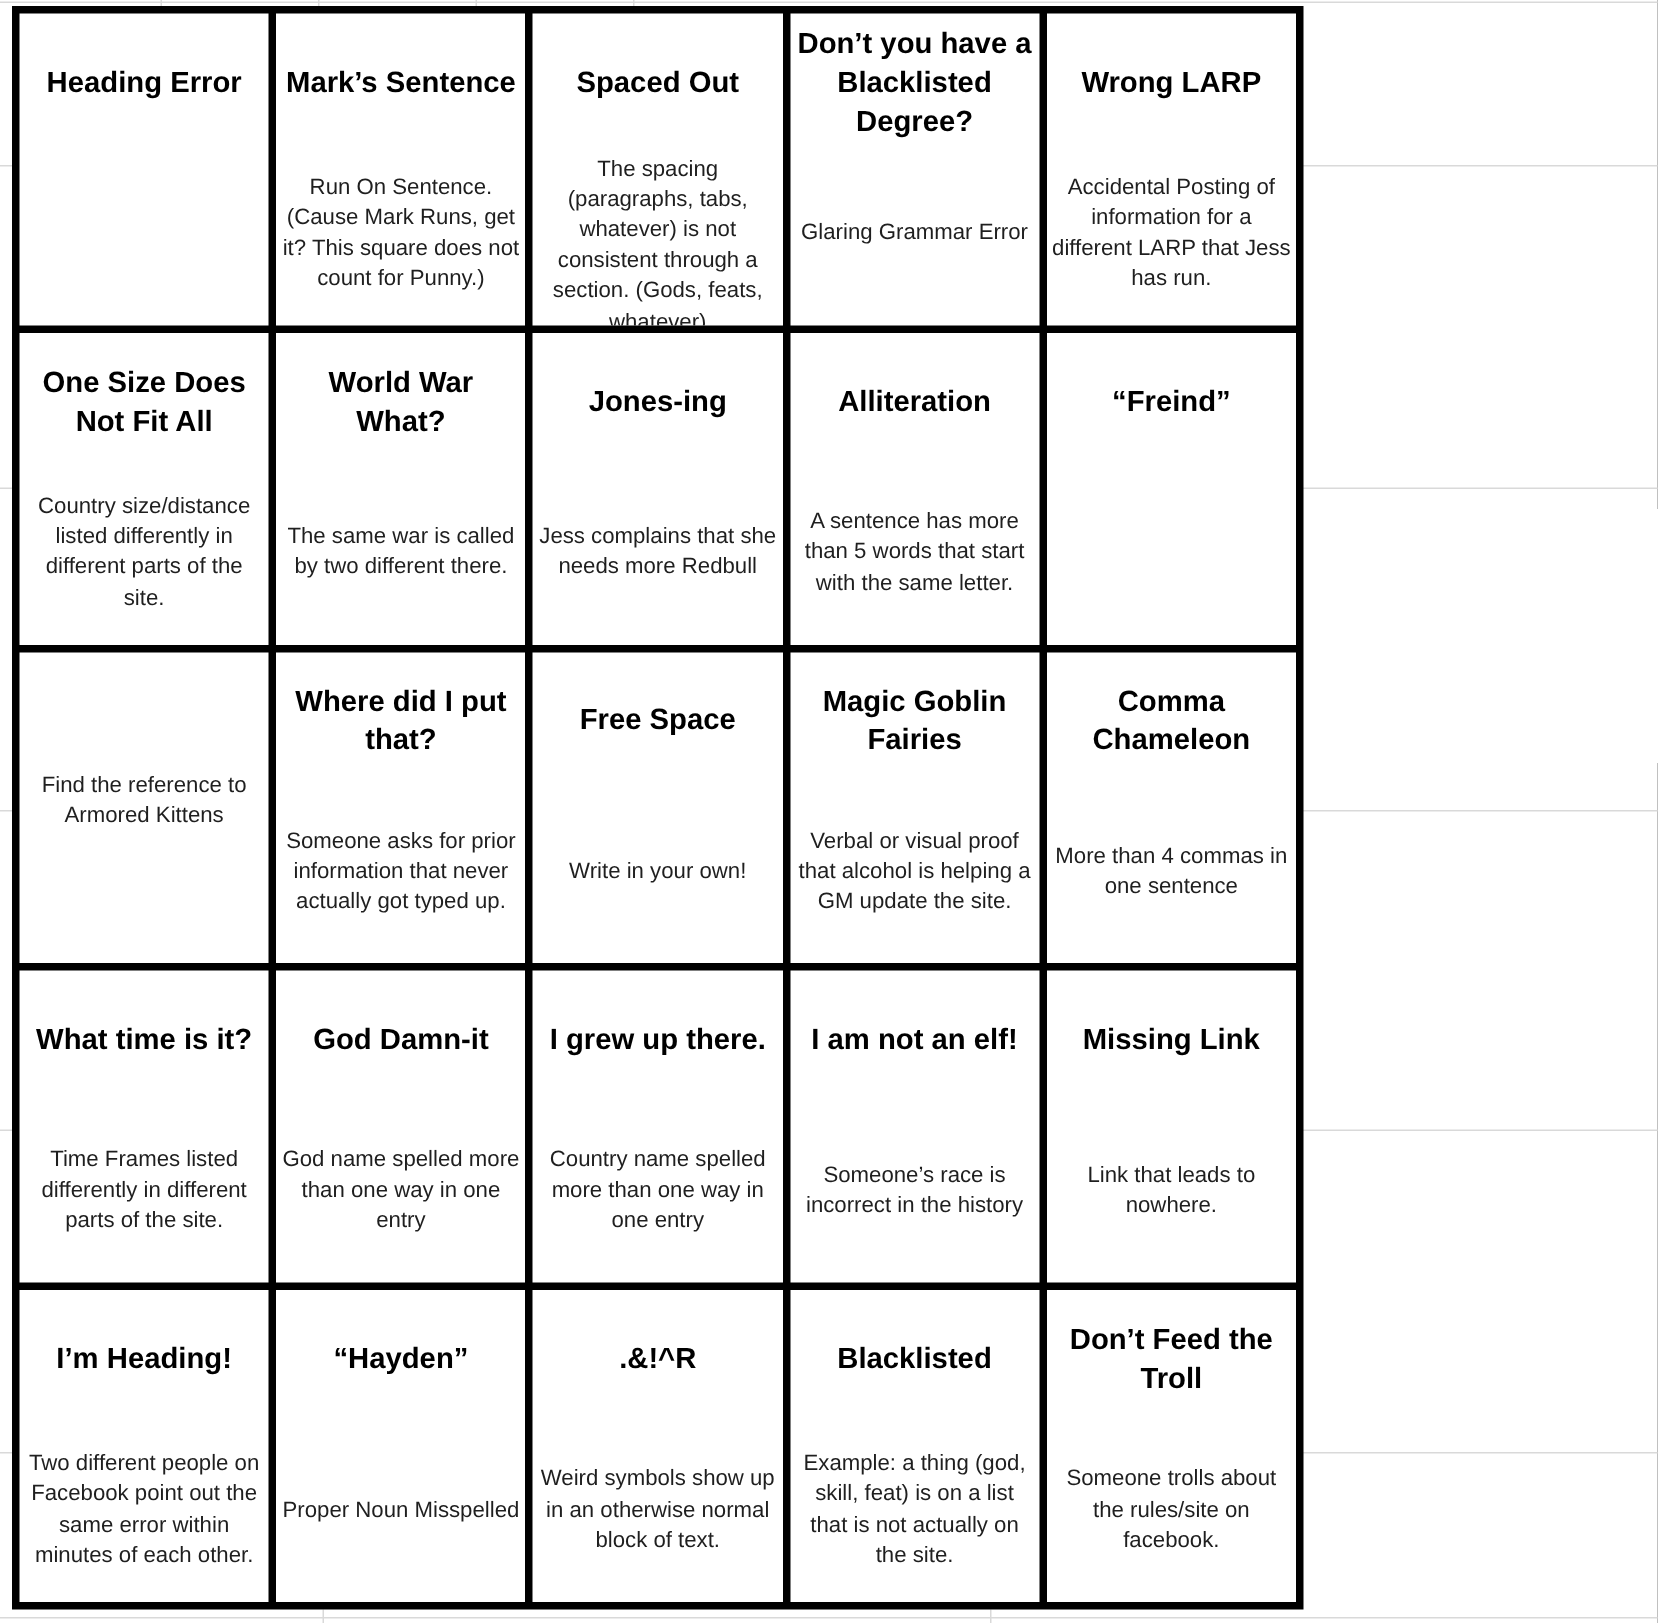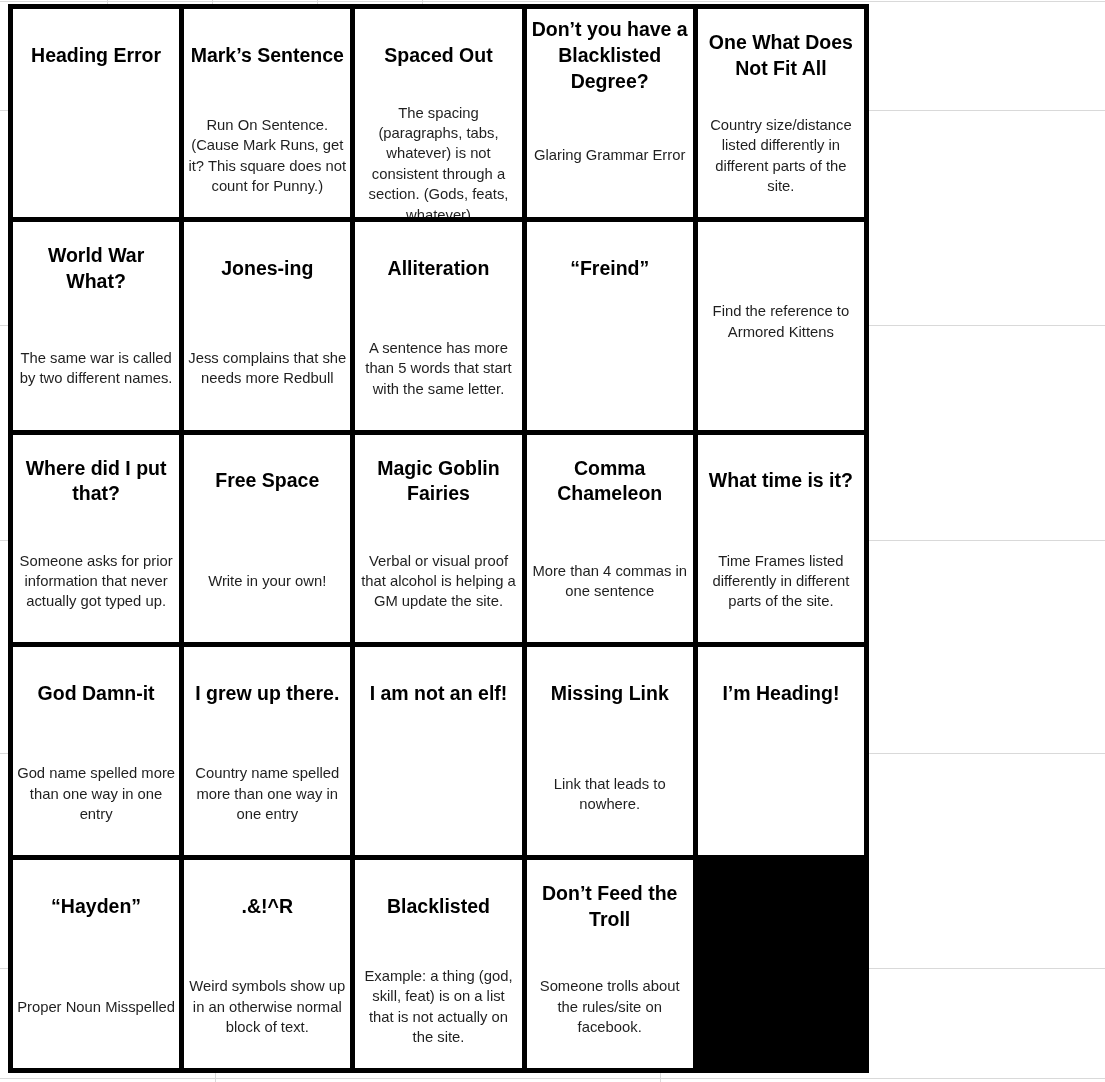--- a/index.html
+++ b/index.html
@@ -103,26 +103,30 @@
     </div>
     <div class="cell">
       <div class="cell-title">Spaced Out</div>
       <div class="cell-desc">The spacing (paragraphs, tabs, whatever) is not consistent through a section. (Gods, feats, whatever)</div>
     </div>
     <div class="cell">
       <div class="cell-title">Don’t you have a Blacklisted Degree?</div>
       <div class="cell-desc">Glaring Grammar Error</div>
     </div>
     <div class="cell">
-      <div class="cell-title">One What Does Not Fit All</div>
+      <div class="cell-title">Wrong LARP</div>
+      <div class="cell-desc">Accidental Posting of information for a different LARP that Jess has run.</div>
+    </div>
+    <div class="cell">
+      <div class="cell-title">One Size Does Not Fit All</div>
       <div class="cell-desc">Country size/distance listed differently in different parts of the site.</div>
     </div>
     <div class="cell">
       <div class="cell-title">World War What?</div>
-      <div class="cell-desc">The same war is called by two different names.</div>
+      <div class="cell-desc">The same war is called by two different there.</div>
     </div>
     <div class="cell">
       <div class="cell-title">Jones-ing</div>
       <div class="cell-desc">Jess complains that she needs more Redbull</div>
     </div>
     <div class="cell">
       <div class="cell-title">Alliteration</div>
       <div class="cell-desc">A sentence has more than 5 words that start with the same letter.</div>
     </div>
     <div class="cell">
@@ -154,27 +158,29 @@
     <div class="cell">
       <div class="cell-title">God Damn-it</div>
       <div class="cell-desc">God name spelled more than one way in one entry</div>
     </div>
     <div class="cell">
       <div class="cell-title">I grew up there.</div>
       <div class="cell-desc">Country name spelled more than one way in one entry</div>
     </div>
     <div class="cell">
       <div class="cell-title">I am not an elf!</div>
+      <div class="cell-desc">Someone’s race is incorrect in the history</div>
     </div>
     <div class="cell">
       <div class="cell-title">Missing Link</div>
       <div class="cell-desc">Link that leads to nowhere.</div>
     </div>
     <div class="cell">
       <div class="cell-title">I’m Heading!</div>
+      <div class="cell-desc">Two different people on Facebook point out the same error within minutes of each other.</div>
     </div>
     <div class="cell">
       <div class="cell-title">“Hayden”</div>
       <div class="cell-desc">Proper Noun Misspelled</div>
     </div>
     <div class="cell">
       <div class="cell-title">.&amp;!^R</div>
       <div class="cell-desc">Weird symbols show up in an otherwise normal block of text.</div>
     </div>
     <div class="cell">

